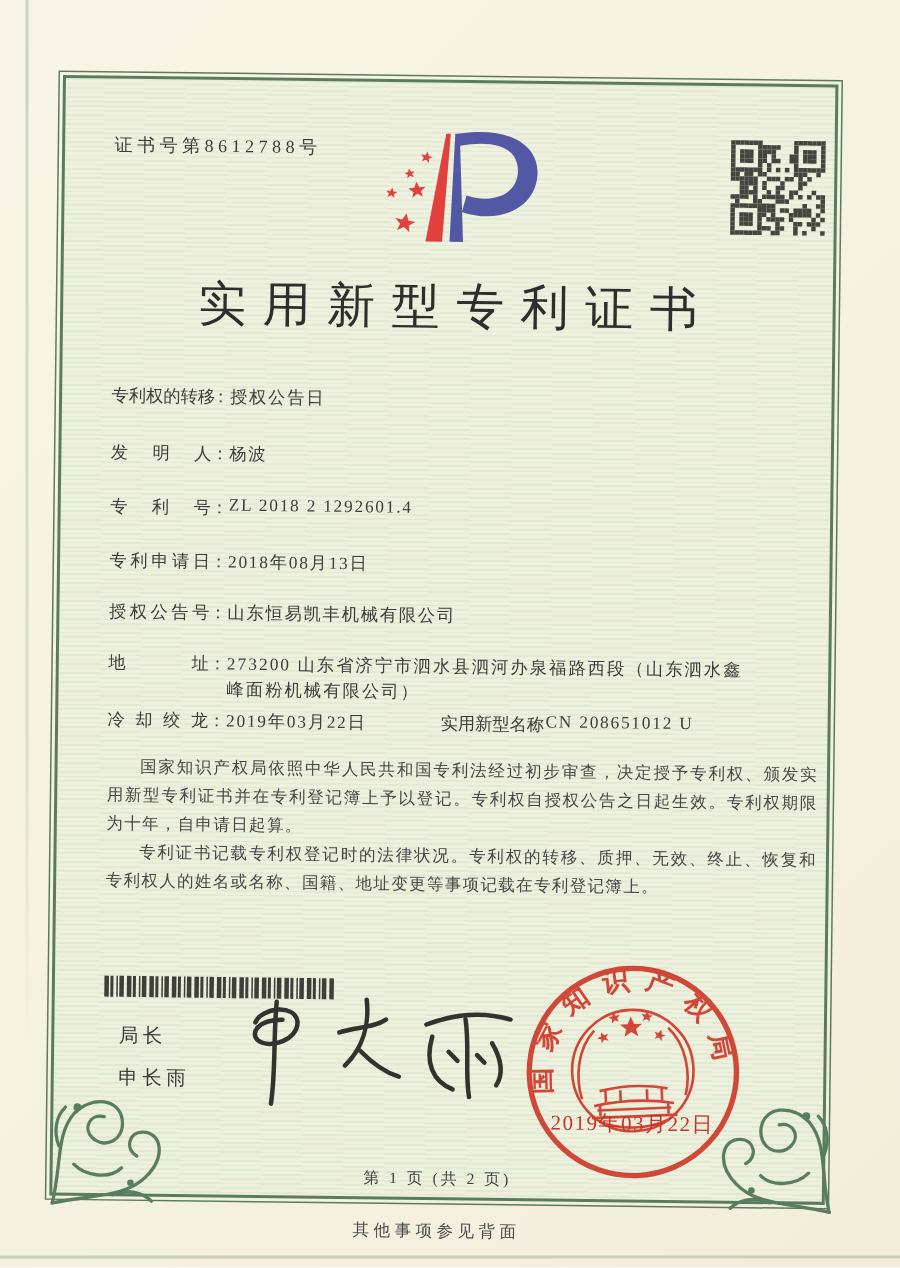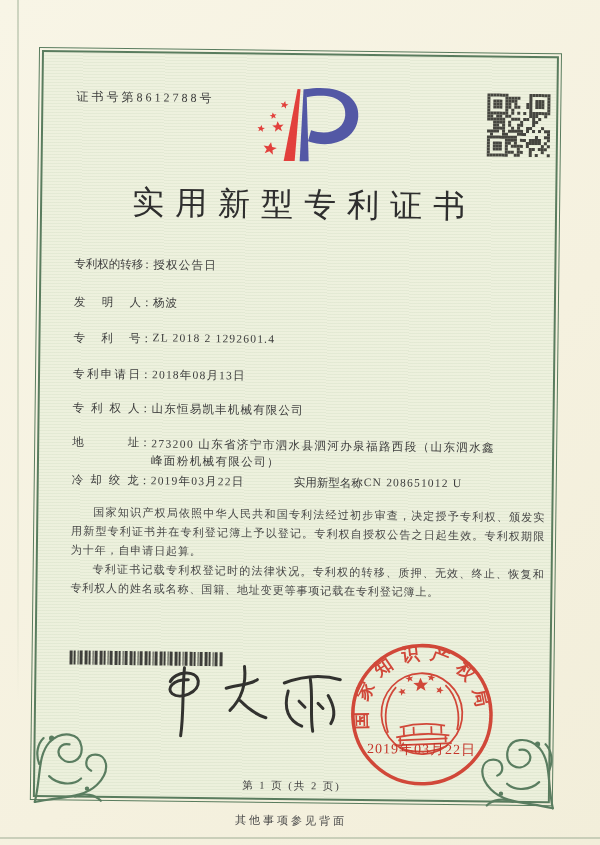--- a/index.html
+++ b/index.html
@@ -375,21 +375,21 @@
       <div class="frow" style="top:38px">
         <span class="flabel">发明人</span><span class="fcolon">：</span><span class="fvalue">杨波</span>
       </div>
       <div class="frow" style="top:74px">
         <span class="flabel">专利号</span><span class="fcolon">：</span><span class="fvalue">ZL 2018 2 1292601.4</span>
       </div>
       <div class="frow" style="top:110px">
         <span class="flabel">专利申请日</span><span class="fcolon">：</span><span class="fvalue">2018年08月13日</span>
       </div>
       <div class="frow" style="top:144px">
-        <span class="flabel">专利权人</span><span class="fcolon">：</span><span class="fvalue">山东恒易凯丰机械有限公司</span>
+        <span class="flabel">授权公告号</span><span class="fcolon">：</span><span class="fvalue">山东恒易凯丰机械有限公司</span>
       </div>
       <div class="frow addr" style="top:178px">
         <span class="flabel">地址</span><span class="fcolon">：</span><span class="fvalue">273200 山东省济宁市泗水县泗河办泉福路西段（山东泗水鑫峰面粉机械有限公司）</span>
       </div>
       <div class="frow" style="top:216px">
         <span class="flabel">冷却绞龙</span><span class="fcolon">：</span><span class="fvalue">2019年03月22日</span>
         <span class="grant-right">
           <span class="flabel" style="width:58px">实用新型名称</span><span class="fcolon">：</span><span class="fvalue">CN 208651012 U</span>
         </span>
       </div>
@@ -437,20 +437,24 @@
         <i style="left: 124px; width: 2px;"></i>
         <i style="left: 128px; width: 1px;"></i>
         <i style="left: 130px; width: 3px;"></i>
         <i style="left: 135px; width: 3px;"></i>
         <i style="left: 139px; width: 2px;"></i>
         <i style="left: 143px; width: 1px;"></i>
         <i style="left: 145px; width: 3px;"></i>
         <i style="left: 150px; width: 3px;"></i>
       </div>
 
+    <div class="officer">
+      <div>局长</div>
+      <div>申长雨</div>
+    </div>
 
     <svg class="sig" viewBox="0 0 200 92" stroke="#32322f" fill="none" stroke-width="3" stroke-linecap="round" stroke-linejoin="round">
       <path d="M28,16 C26,40 28,62 25,84"></path>
       <path d="M14,30 C18,20 40,17 42,29 C43,41 24,48 16,42 C10,37 16,28 32,28"></path>
       <path d="M88,14 C90,30 86,46 74,58"></path>
       <path d="M70,36 C82,32 92,33 101,27"></path>
       <path d="M84,48 C92,56 100,62 110,65"></path>
       <path d="M128,30 C146,23 166,21 184,26"></path>
       <path d="M154,26 C157,44 154,62 157,78"></path>
       <path d="M132,38 C127,56 133,68 146,73"></path>

